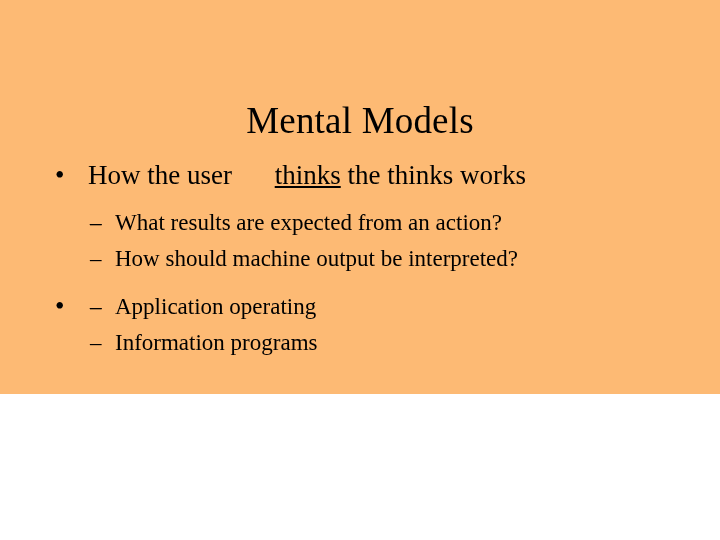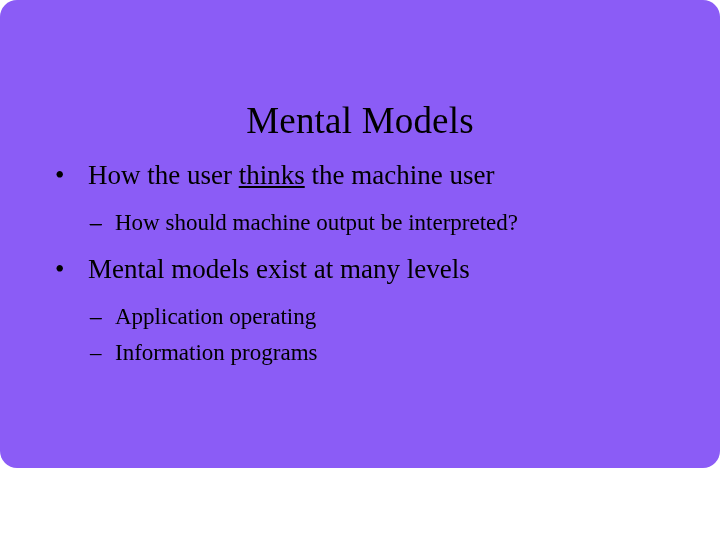--- a/index.html
+++ b/index.html
@@ -12,24 +12,23 @@
     height: 540px;
     background: #ffffff;
     font-family: "Liberation Serif", "DejaVu Serif", serif;
     color: #000000;
     overflow: hidden;
   }
 
   .slide {
     position: relative;
     width: 720px;
-    height: 468px;
-    background: #8b5cf6;
+    height: 394px;
+    background: #fdba74;
     box-sizing: border-box;
-    border-radius: 17px;
   }
 
   
   .slide-title {
     position: absolute;
     left: 0;
     top: 74px;
     width: 720px;
     text-align: center;
     font-size: 37px;
@@ -80,58 +79,58 @@
     left: 90px;
     top: 0;
     font-size: 23px;
     line-height: 36px;
   }
 
   .group-1-sub { margin-top: 12px; }
   .group-2-head { margin-top: 11px; }
   .group-2-sub  { margin-top: 12px; }
 
-  .u { text-decoration: underline; text-underline-offset: 2px; }
+  .u { text-decoration: underline; text-underline-offset: 2px; margin-left: 36px; }
 </style>
 </head>
 <body>
 
 <div class="slide">
 
   <h1 class="slide-title">Mental Models</h1>
 
   <div class="slide-body">
 
     <div class="bullet-group">
 
       <div class="l1">
         <span class="marker">•</span>
-        <span class="l1-text"><span>How the user </span><span class="u">thinks</span><span> the machine user</span></span>
+        <span class="l1-text"><span>How the user </span><span class="u">thinks</span><span> the thinks works</span></span>
       </div>
 
       <div class="l2 group-1-sub">
         <span class="marker">–</span>
       </div>
 
       <div class="l2">
         <span class="marker">–</span>
+        <span>What results are expected from an action?</span>
       </div>
 
       <div class="l2">
         <span class="marker">–</span>
         <span>How should machine output be interpreted?</span>
       </div>
 
     </div>
 
     <div class="bullet-group">
 
       <div class="l1 group-2-head">
         <span class="marker">•</span>
-        <span>Mental models exist at many levels</span>
       </div>
 
       <div class="l2 group-2-sub">
         <span class="marker">–</span>
       </div>
 
       <div class="l2">
         <span class="marker">–</span>
         <span>Application operating</span>
       </div>

